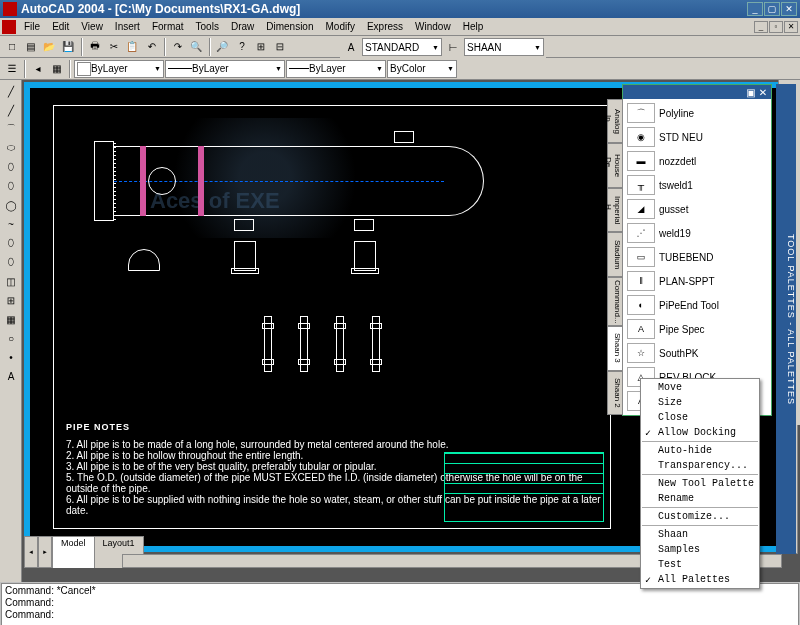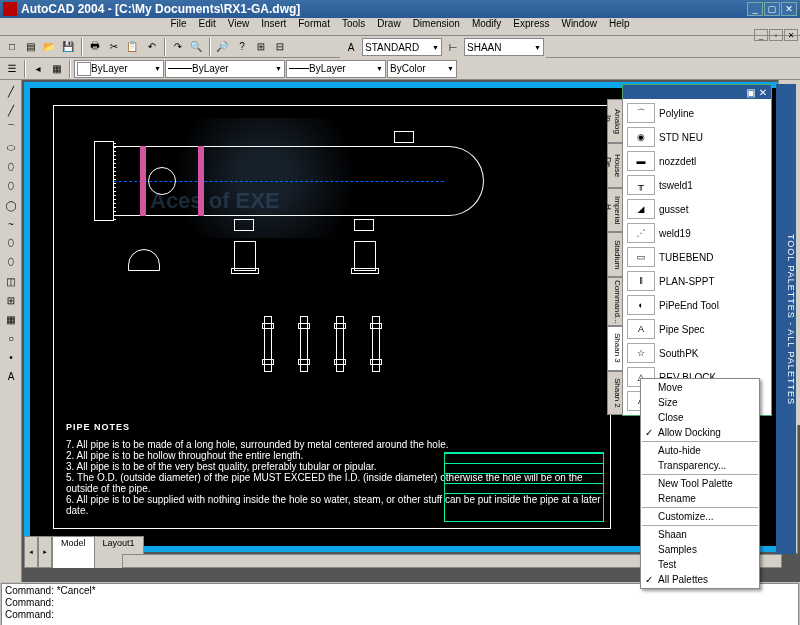--- a/index.html
+++ b/index.html
@@ -2,21 +2,21 @@
 <html><head>
 <meta charset="utf-8">
 <style>
 * { margin:0; padding:0; box-sizing:border-box; font-family:"Tahoma",sans-serif; font-size:10px; }
 body { background:#c0c0c0; width:800px; height:625px; overflow:hidden; position:relative; }
 .titlebar { height:18px; background:linear-gradient(#3b6ea5,#2a5a95); color:#fff; display:flex; align-items:center; padding:0 3px; }
 .titlebar .icon { width:14px; height:14px; background:#b00; margin-right:4px; display:inline-block; }
 .titlebar .title { flex:1; font-weight:bold; font-size:12px; }
 .winbtns { display:flex; gap:1px; }
 .winbtns span { width:16px; height:14px; background:#3b6ea5; border:1px solid #7aa; display:flex; align-items:center; justify-content:center; color:#fff; font-size:9px; cursor:pointer; }
-.menubar { height:18px; background:#d4d0c8; display:flex; align-items:center; padding:0 2px; border-bottom:1px solid #888;flex-direction:column; }
+.menubar { height:18px; background:#d4d0c8; display:flex; align-items:center; padding:0 2px; border-bottom:1px solid #888; }
 .menubar .sysicon { width:14px; height:14px; background:#b00; margin-right:2px; }
 .menubar span.m { padding:0 6px; cursor:pointer; }
 .menubar .docbtns { margin-left:auto; display:flex; gap:1px; }
 .menubar .docbtns span { width:14px; height:12px; border:1px solid #888; display:flex; align-items:center; justify-content:center; font-size:8px; cursor:pointer; }
 .toolbar { height:22px; background:#d4d0c8; border-bottom:1px solid #888; display:flex; align-items:center; padding:1px 3px; gap:1px; overflow:hidden; }
 .tbtn { width:18px; height:18px; border:1px solid #d4d0c8; display:flex; align-items:center; justify-content:center; cursor:pointer; font-size:10px; }
 .tsep { width:2px; height:18px; border-left:1px solid #888; border-right:1px solid #fff; margin:0 2px; }
 .drop { height:18px; border:1px solid #888; background:#fff; display:flex; align-items:center; padding:0 2px; font-size:10px; min-width:60px; cursor:pointer; }
 .drop .arr { margin-left:auto; font-size:7px; }
 .swatch { width:14px; height:14px; border:1px solid #888; display:inline-block; }
@@ -57,21 +57,21 @@
 .palette .pbar span { width:12px; text-align:center; cursor:pointer; }
 .palette .sidegrp { position:absolute; left:-16px; top:14px; bottom:0; width:16px; display:flex; flex-direction:column-reverse; }
 .palette .sidetab { flex:1; background:#d4d0c8; border:1px solid #888; writing-mode:vertical-rl; font-size:8px; text-align:center; padding:2px 0; cursor:pointer; }
 .palette .sidetab.active { background:#fff; }
 .palette .tools { padding:2px; background:#fff; }
 .palette .pi { height:24px; display:flex; align-items:center; gap:4px; padding:1px 2px; cursor:pointer; }
 .palette .pic { width:28px; height:20px; border:1px solid #aaa; display:flex; align-items:center; justify-content:center; font-size:9px; }
 .vlabel { position:absolute; right:4px; top:4px; bottom:28px; width:20px; background:#2a5a95; color:#fff; writing-mode:vertical-rl; text-align:center; font-size:9px; padding:4px 0; letter-spacing:1px; z-index:1; }
 
 .ctx { position:absolute; right:40px; top:298px; width:120px; background:#fff; border:1px solid #888; box-shadow:2px 2px 3px rgba(0,0,0,.4); z-index:5; padding:1px; }
-.ctx .mi { padding:2px 4px 2px 16px; font-size:10px; cursor:pointer; position:relative; }
+.ctx .mi { padding:2px 4px 2px 16px; font-size:10px; cursor:pointer; position:relative;font-family:Liberation Mono, monospace; }
 .ctx .mi.chk::before { content:"✓"; position:absolute; left:3px; }
 .ctx hr { border:none; border-top:1px solid #aaa; margin:1px 0; }
 
 .cmd { height:46px; background:#fff; border:1px solid #888; margin:1px; padding:1px 3px; font-family:"Courier New",monospace; font-size:10px; line-height:12px; overflow:hidden; }
 .watermark { position:absolute; left:120px; top:100px; color:#3a5a7a; font-size:22px; font-weight:bold; opacity:.45; z-index:0; pointer-events:none; }
 .wmimg { position:absolute; left:120px; top:30px; width:230px; height:120px; background:radial-gradient(circle,#4a6a8a 20%,transparent 70%); opacity:.3; z-index:0; }
 </style>
 </head>
 <body>
 

